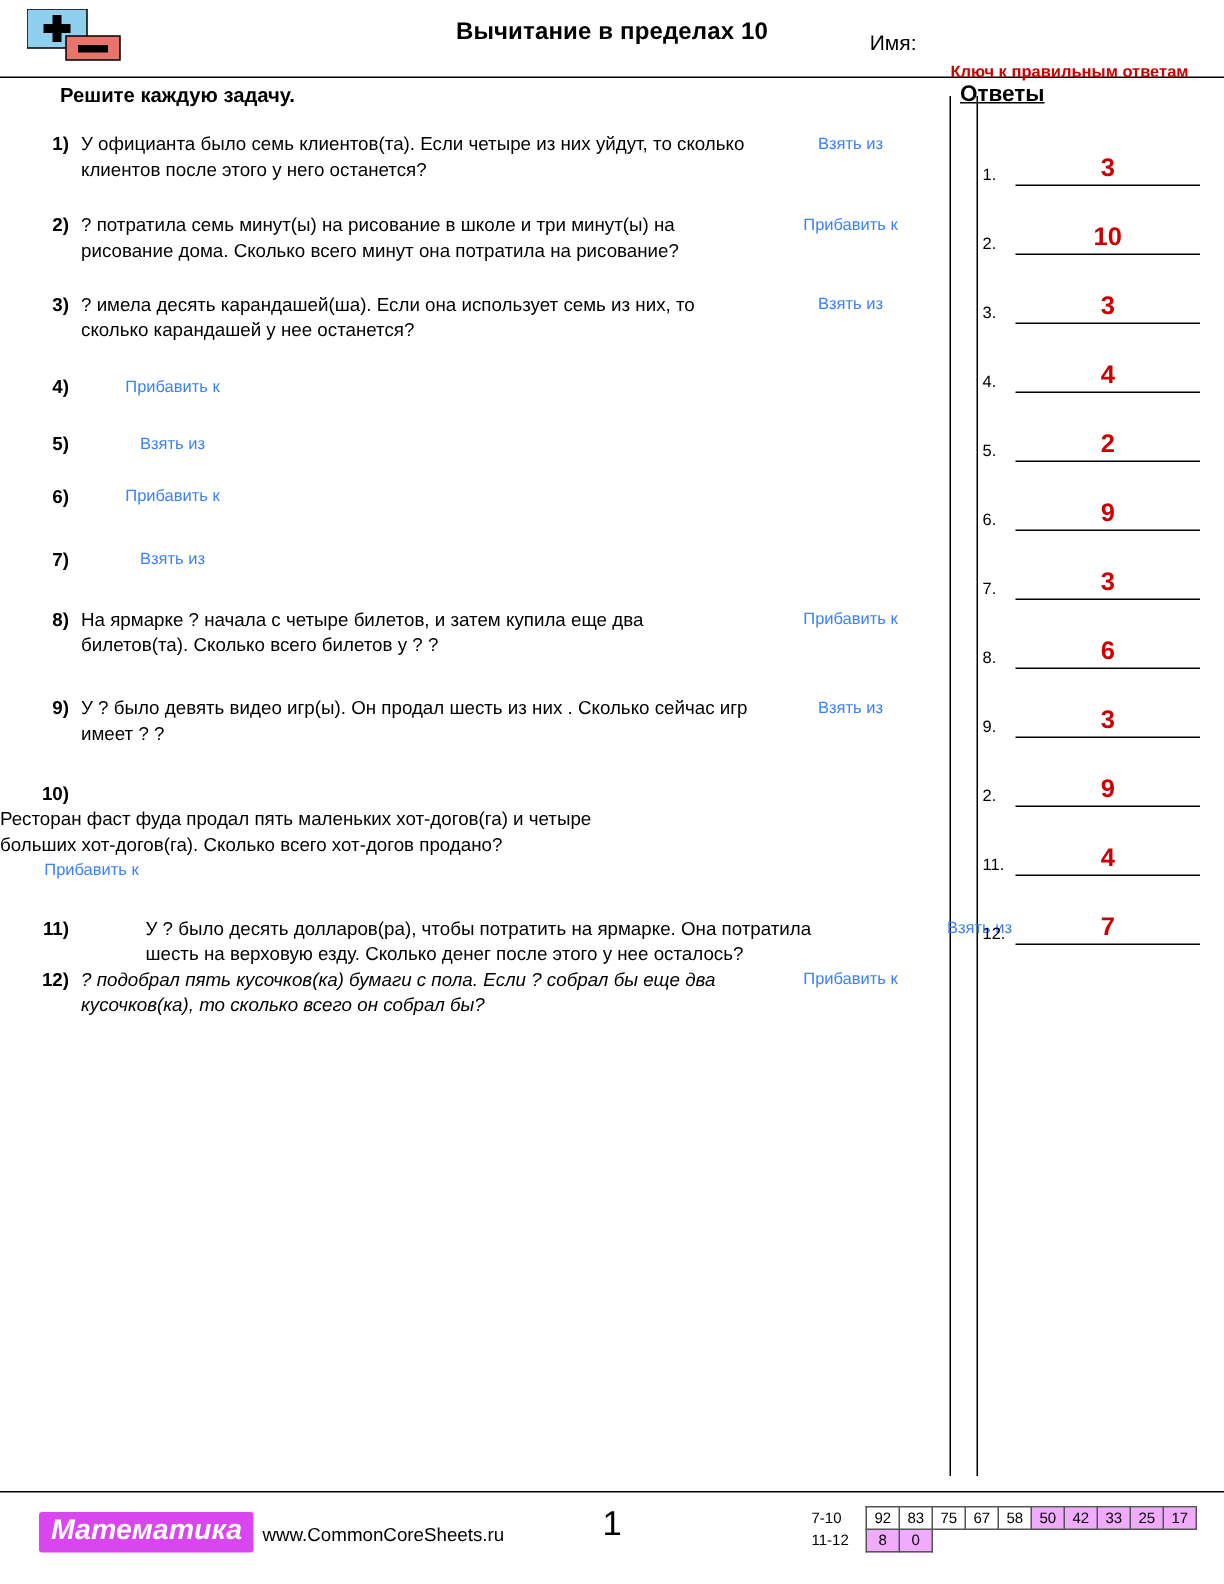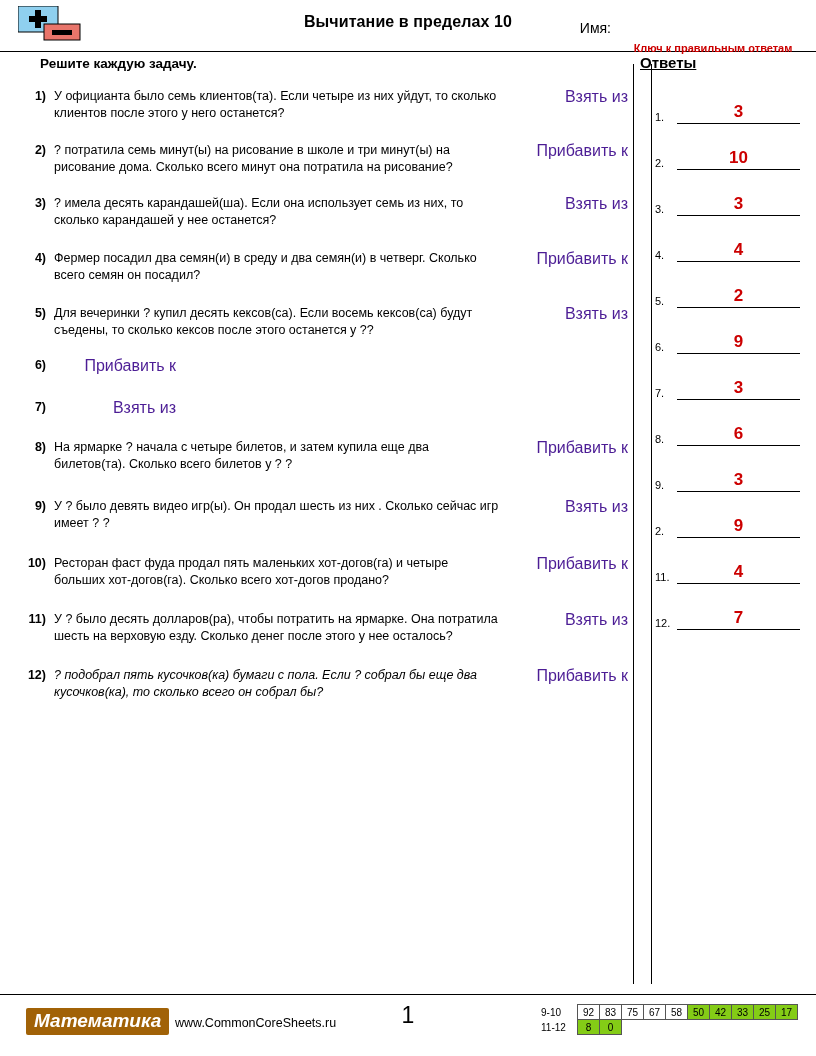--- a/index.html
+++ b/index.html
@@ -130,24 +130,24 @@
     width: 452px;
     font-size: 12.5px;
     line-height: 17px;
     flex: none;
     padding-right: 4px;
     box-sizing: border-box;
   }
   .p-op {
     width: 122px;
     flex: none;
-    font-size: 16px;
-    color: #4c1d95;
+    font-size: 11px;
+    color: #3b82f6;
     line-height: 17px;
-    text-align: right;
+    text-align: center;
   }
   .p-text.italic { font-style: italic; }
 
   
   .answers {
     position: absolute;
     left: 655px;
     top: 78px;
     width: 145px;
   }
@@ -193,21 +193,21 @@
     left: 0;
     top: 0;
     width: 816px;
     height: 1px;
     background: #000;
   }
   .brand {
     position: absolute;
     left: 26px;
     top: 14px;
-    background: #a16207;
+    background: #d946ef;
     color: #fff;
     font-size: 19px;
     font-weight: bold;
     font-style: italic;
     padding: 2px 8px 3px 8px;
     border-radius: 2px;
   }
   .site {
     position: absolute;
     left: 175px;
@@ -239,21 +239,21 @@
     font-size: 10px;
     padding: 0 1px;
   }
   .scale td.rangelabel {
     border: none;
     width: 34px;
     text-align: left;
     padding-right: 2px;
   }
   .scale td.hl {
-    background: #84cc16;
+    background: #f0abfc;
     color: #000;
   }
 </style>
 </head>
 <body>
 
 <div class="page">
 
   <div class="header">
     <div class="logo">
@@ -291,27 +291,25 @@
     </div>
 
     <div class="problem" style="margin-bottom:21px;">
       <div class="p-num">3)</div>
       <div class="p-text">? имела десять карандашей(ша). Если она использует семь из них, то сколько карандашей у нее останется?</div>
       <div class="p-op">Взять из</div>
     </div>
 
     <div class="problem" style="margin-bottom:21px;">
       <div class="p-num">4)</div>
-      <div class="p-text">Фермер посадил два семян(и) в среду и два семян(и) в четверг. Сколько всего семян он посадил?</div>
       <div class="p-op">Прибавить к</div>
     </div>
 
     <div class="problem" style="margin-bottom:18px;">
       <div class="p-num">5)</div>
-      <div class="p-text">Для вечеринки ? купил десять кексов(са). Если восемь кексов(са) будут съедены, то сколько кексов после этого останется у ??</div>
       <div class="p-op">Взять из</div>
     </div>
 
     <div class="problem" style="margin-bottom:25px;">
       <div class="p-num">6)</div>
       <div class="p-op">Прибавить к</div>
     </div>
 
     <div class="problem" style="margin-bottom:23px;">
       <div class="p-num">7)</div>
@@ -323,27 +321,27 @@
       <div class="p-text">На ярмарке ? начала с четыре билетов, и затем купила еще два билетов(та). Сколько всего билетов у ? ?</div>
       <div class="p-op">Прибавить к</div>
     </div>
 
     <div class="problem" style="margin-bottom:23px;">
       <div class="p-num">9)</div>
       <div class="p-text">У ? было девять видео игр(ы). Он продал шесть из них . Сколько сейчас игр имеет ? ?</div>
       <div class="p-op">Взять из</div>
     </div>
 
-    <div class="problem" style="margin-bottom:22px;">
+    <div class="problem" style="margin-bottom:22px;flex-direction:column;">
       <div class="p-num">10)</div>
       <div class="p-text">Ресторан фаст фуда продал пять маленьких хот-догов(га) и четыре больших хот-догов(га). Сколько всего хот-догов продано?</div>
       <div class="p-op">Прибавить к</div>
     </div>
 
-    <div class="problem" style="margin-bottom:22px;">
+    <div class="problem" style="gap:43px;">
       <div class="p-num">11)</div>
       <div class="p-text">У ? было десять долларов(ра), чтобы потратить на ярмарке. Она потратила шесть на верховую езду. Сколько денег после этого у нее осталось?</div>
       <div class="p-op">Взять из</div>
     </div>
 
     <div class="problem">
       <div class="p-num">12)</div>
       <div class="p-text italic">? подобрал пять кусочков(ка) бумаги с пола. Если ? собрал бы еще два кусочков(ка), то сколько всего он собрал бы?</div>
       <div class="p-op">Прибавить к</div>
     </div>
@@ -415,21 +413,21 @@
 
   <div class="footer">
     <div class="footer-rule"></div>
     <div class="brand">Математика</div>
     <div class="site">www.CommonCoreSheets.ru</div>
     <div class="page-number">1</div>
     <div class="scale">
       <table>
         <tbody>
             <tr>
-          <td class="rangelabel">9-10</td>
+          <td class="rangelabel">7-10</td>
           <td>92</td>
           <td>83</td>
           <td>75</td>
           <td>67</td>
           <td>58</td>
           <td class="hl">50</td>
           <td class="hl">42</td>
           <td class="hl">33</td>
           <td class="hl">25</td>
           <td class="hl">17</td>

